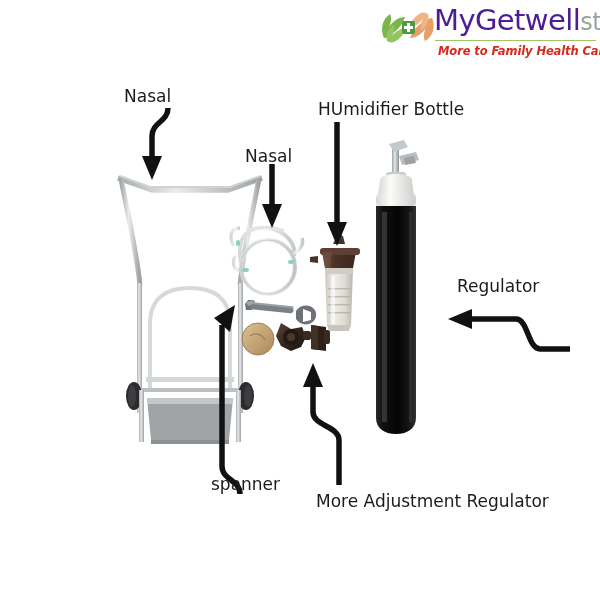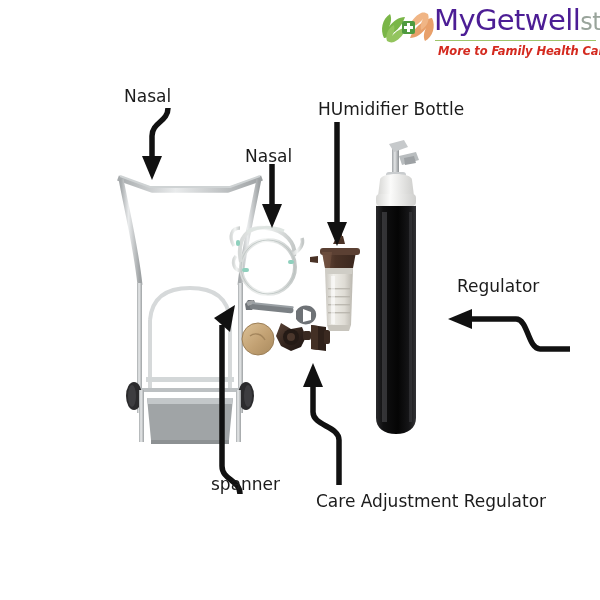--- a/index.html
+++ b/index.html
@@ -329,15 +329,15 @@
       <path class="arrow-stroke" d="M339,485 L339,440 C339,426 313,426 313,412 L313,385"></path>
       <path class="arrow-head" d="M313,363 L303,387 L323,387 Z"></path>
     </g>
   </svg>
 
   <div class="label lbl-trolly">Nasal</div>
   <div class="label lbl-nasal">Nasal</div>
   <div class="label lbl-humid">HUmidifier Bottle</div>
   <div class="label lbl-cylinder">Regulator</div>
   <div class="label lbl-spanner">spanner</div>
-  <div class="label lbl-flow">Care Adjustment Regulator</div>
+  <div class="label lbl-flow">More Adjustment Regulator</div>
 
 </div>
 
 </body></html>

